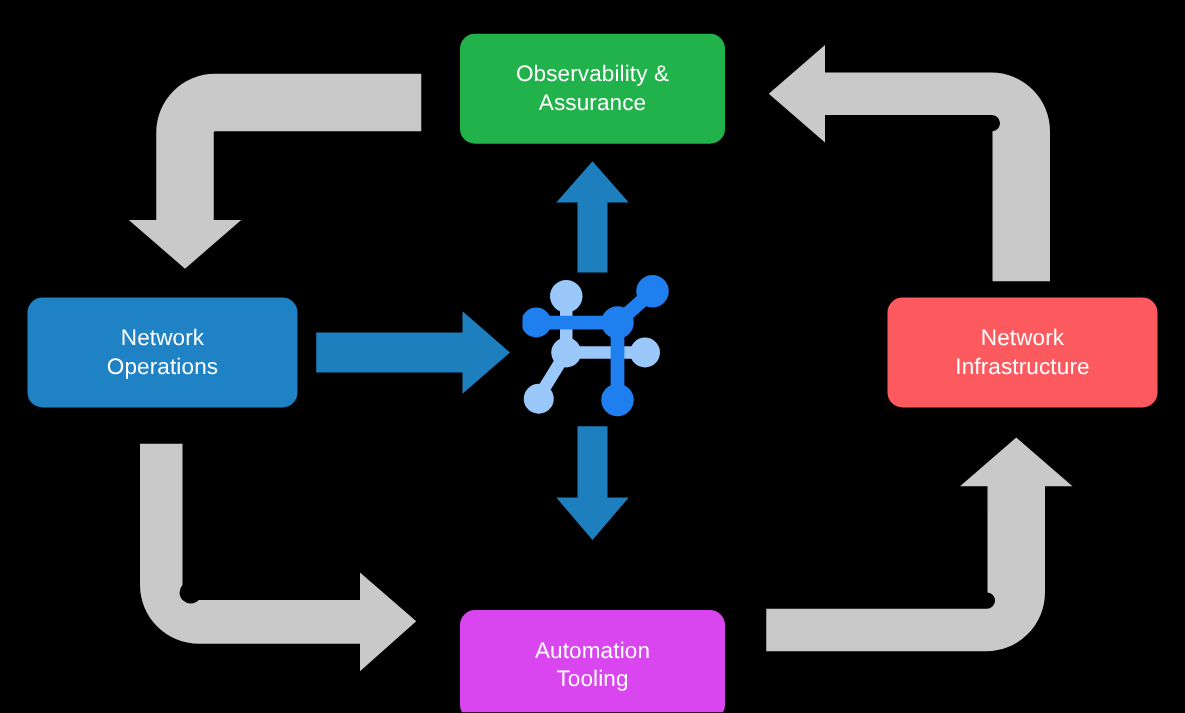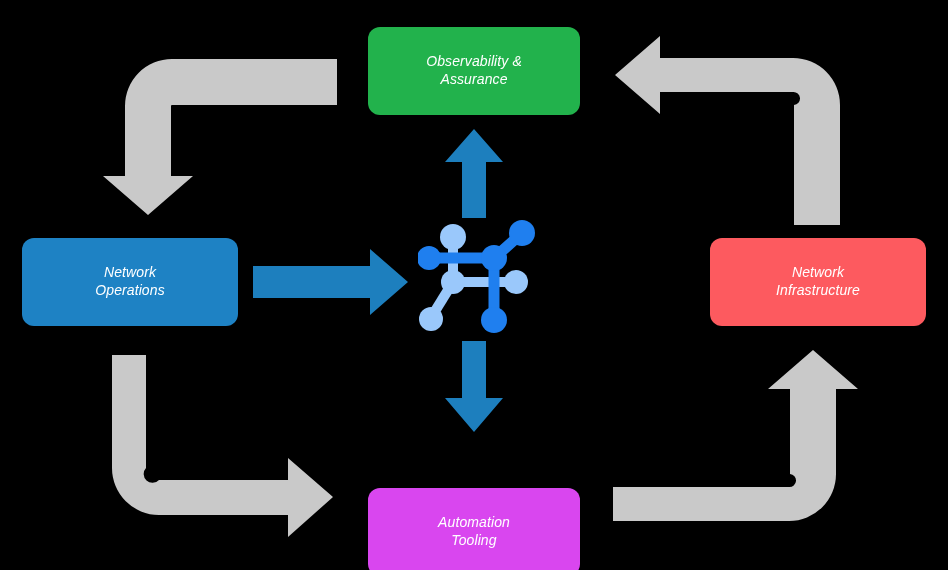--- a/index.html
+++ b/index.html
@@ -26,26 +26,25 @@
   }
   .node-box {
     position: absolute;
     box-sizing: border-box;
     border-radius: 12px;
     display: flex;
     align-items: center;
     justify-content: center;
     text-align: center;
     color: #ffffff;
-    font-size: 14px;
+    font-size: 18px;
     line-height: 1.26;
     font-weight: 400;
     letter-spacing: 0.1px;
     padding: 4px 10px;
-    font-style: italic;
   }
   .node-label {
     display: block;
     white-space: pre-line;
   }
   #box-observability {
     left: 368px;
     top: 27px;
     width: 212px;
     height: 88px;

